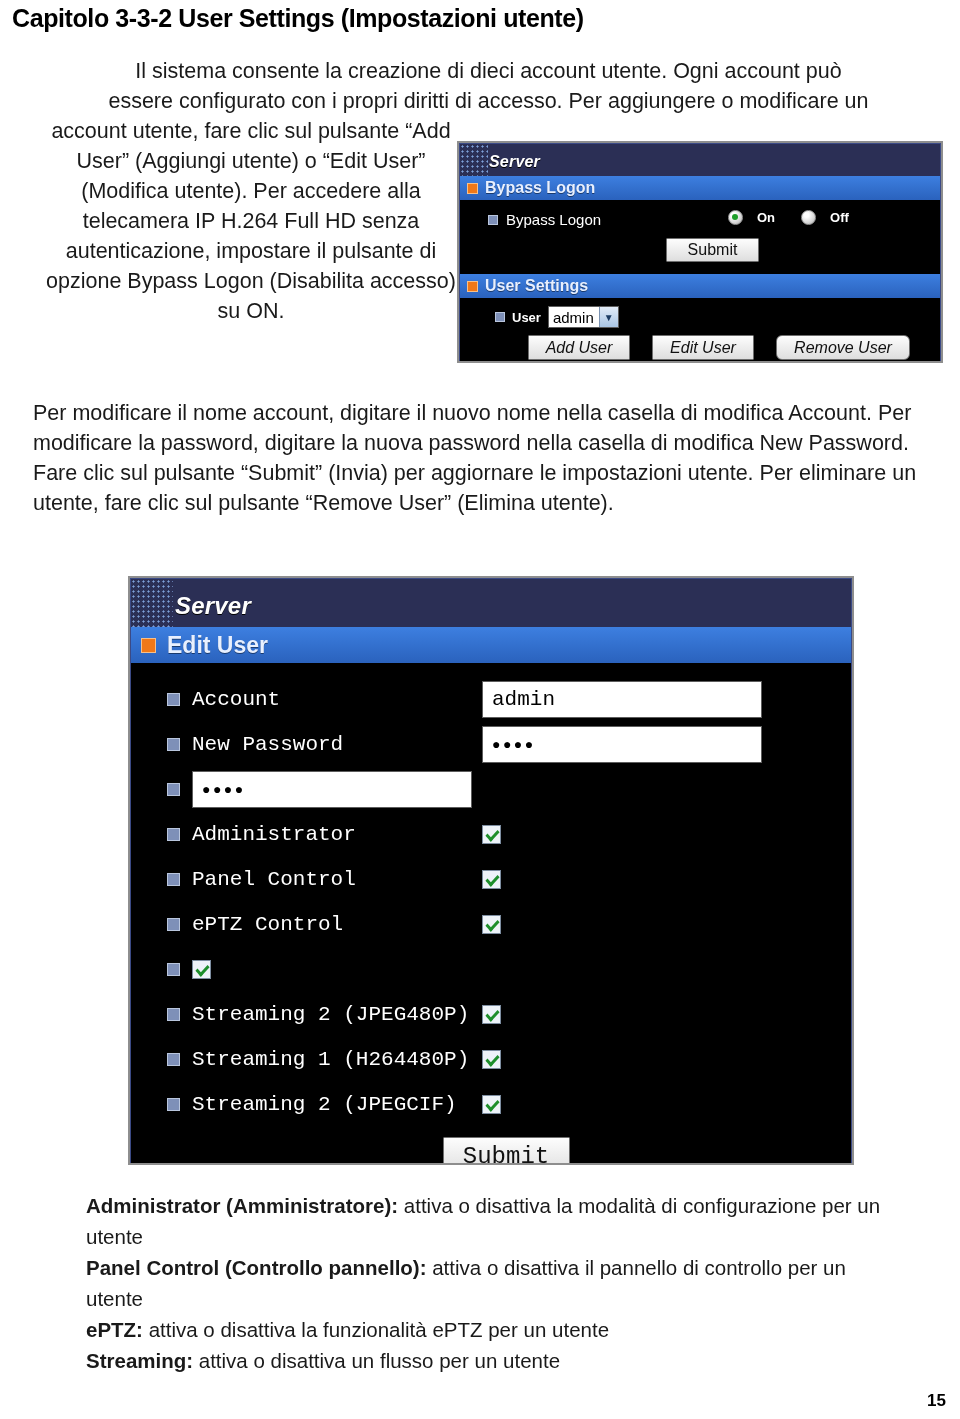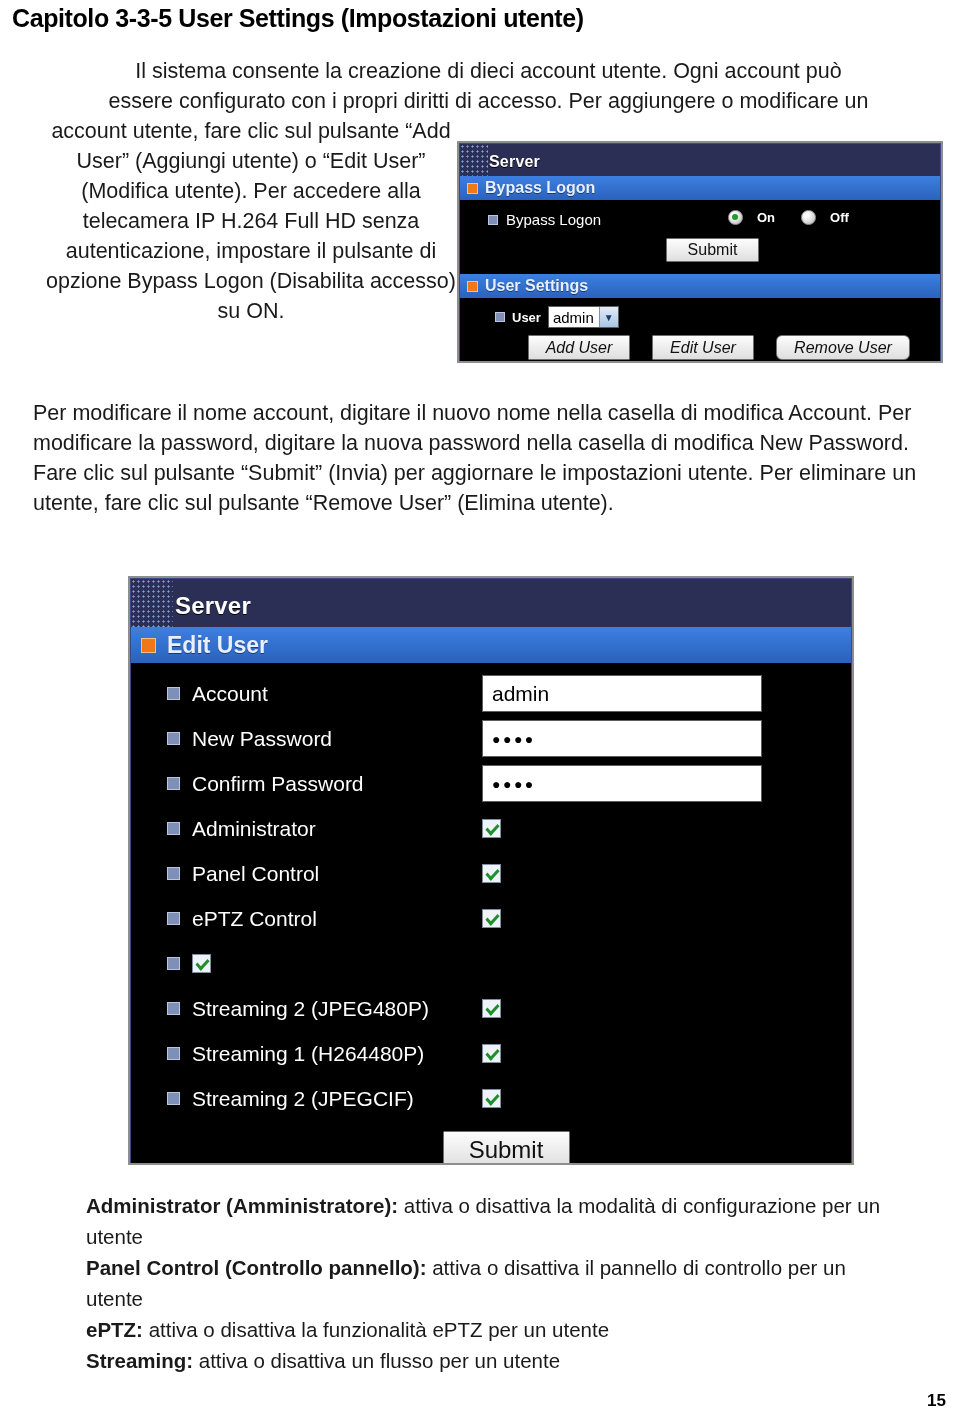--- a/index.html
+++ b/index.html
@@ -102,20 +102,21 @@
   .logo-dots {
     background-image:
       radial-gradient(circle at 50% 50%, #7e9fd8 0.9px, rgba(0,0,0,0) 1.2px);
     background-size: 5px 5px;
     background-color: #2b2f55;
   }
   .cam-title-text {
     font-weight: bold;
     text-shadow: 0 1px 0 #000;
     letter-spacing: 0.2px;
+    font-style: italic;
   }
   .cam-section {
     background: #2f6fd0;
     background: linear-gradient(#3d7fe0, #2a62bd);
     color: #e8f0ff;
     display: flex;
     align-items: center;
     font-weight: bold;
     text-shadow: 0 1px 0 rgba(0,0,0,.45);
   }
@@ -270,21 +271,21 @@
   #shot-edituser .chk.on::after {
     left: 3px; top: 4px; width: 10px; height: 5px;
     border-left-width: 3px; border-bottom-width: 3px;
   }
 </style>
 </head>
 <body>
 
 <div class="page">
 
-  <div class="chapter-title">Capitolo 3-3-5 User Settings (Impostazioni utente)</div>
+  <div class="chapter-title">Capitolo 3-3-2 User Settings (Impostazioni utente)</div>
 
   <div id="intro-block" class="para">
     <p>Il sistema consente la creazione di dieci account utente. Ogni account può</p>
     <p>essere configurato con i propri diritti di accesso. Per aggiungere o modificare un</p>
     <p class="wrap-col">account utente, fare clic sul pulsante “Add User” (Aggiungi utente) o “Edit User” (Modifica utente). Per accedere alla telecamera IP H.264 Full HD senza autenticazione, impostare il pulsante di opzione Bypass Logon (Disabilita accesso) su ON.</p>
   </div>
 
   <div class="cam-shot" id="shot-bypass">
     <div class="cam-inner">
 
@@ -349,41 +350,40 @@
       <div class="cam-titlebar">
         <div class="logo-dots"></div>
         <div class="cam-title-text">Server</div>
       </div>
 
       <div class="cam-section">
         <span class="sq-orange"></span>
         <span>Edit User</span>
       </div>
 
-      <div class="cam-body" style="padding-top:8px;">
+      <div class="cam-body" style="padding-top:14px;font-family:Liberation Mono, monospace;">
 
         <div class="eu-row">
           <span class="sq-blue"></span>
           <span class="eu-label">Account</span>
           <span class="txtbox">
             <span>admin</span>
           </span>
         </div>
 
         <div class="eu-row">
           <span class="sq-blue"></span>
           <span class="eu-label">New Password</span>
           <span class="txtbox">
             <span class="dots-pw">●●●●</span>
           </span>
         </div>
 
         <div class="eu-row">
           <span class="sq-blue"></span>
-          <span class="eu-label">Confirm Password</span>
           <span class="txtbox">
             <span class="dots-pw">●●●●</span>
           </span>
         </div>
 
         <div class="eu-row">
           <span class="sq-blue"></span>
           <span class="eu-label">Administrator</span>
           <span class="chk on"></span>
         </div>

